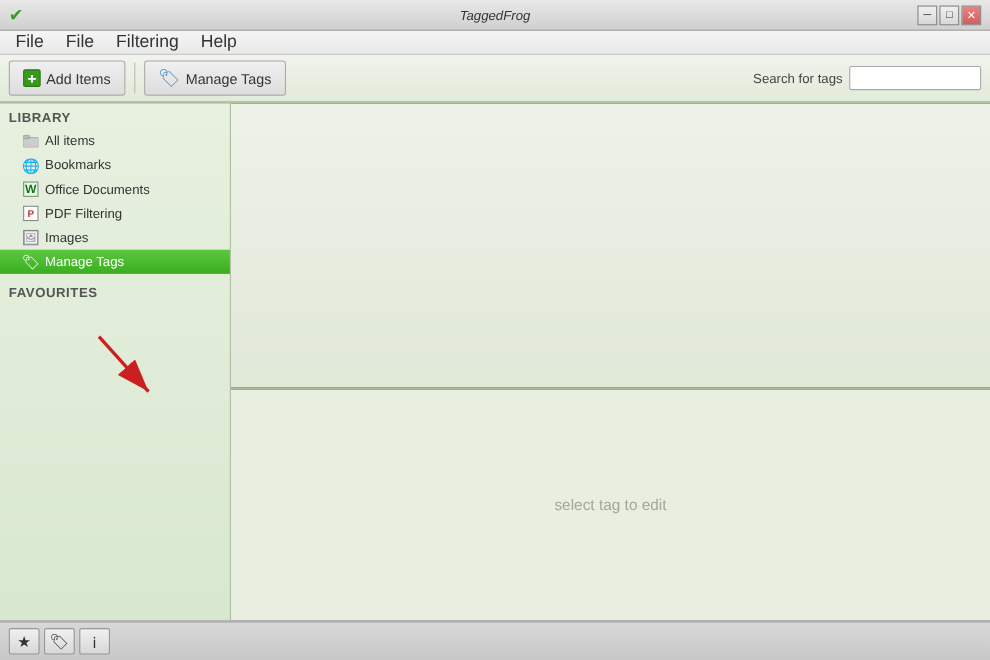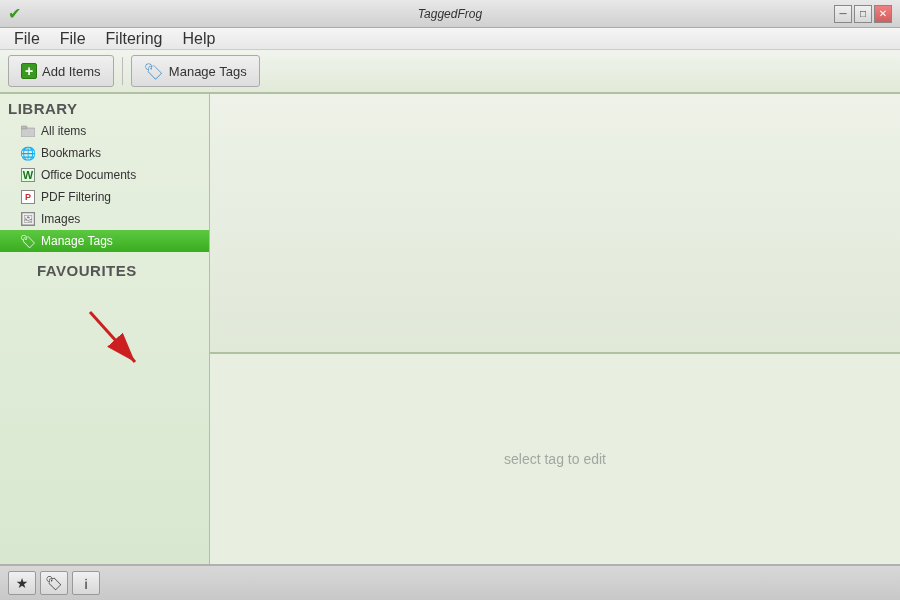--- a/index.html
+++ b/index.html
@@ -126,21 +126,21 @@
     
     .sidebar {
       width: 210px;
       min-width: 210px;
       background: linear-gradient(to bottom, #e8f0e0, #d8e8d0);
       border-right: 1px solid #b0c0a0;
       display: flex;
       flex-direction: column;
     }
     .sidebar-section-label {
-      font-size: 15px;
+      font-size: 12px;
       font-weight: bold;
       color: #555;
       padding: 6px 8px 3px 8px;
       letter-spacing: 0.5px;
     }
     .sidebar-item {
       display: flex;
       align-items: center;
       gap: 5px;
       padding: 3px 8px 3px 20px;
@@ -291,20 +291,24 @@
 <div class="toolbar">
   <button class="toolbar-btn">
     <span class="icon-green-plus">+</span>
     <span>Add Items</span>
   </button>
   <div class="toolbar-separator"></div>
   <button class="toolbar-btn">
     <span style="color:#5090c0; font-size:16px;">🏷</span>
     <span>Manage Tags</span>
   </button>
+  <div class="search-area">
+    <span class="search-label">Search for tags</span>
+    <input class="search-input" type="text" value="" style="">
+  </div>
 </div>
 
 <div class="main-layout">
 
   <div class="sidebar">
     <div class="sidebar-section-label">LIBRARY</div>
 
     <div class="sidebar-item">
       <span class="sidebar-icon">
         <svg width="14" height="12" viewBox="0 0 14 12">
@@ -339,21 +343,21 @@
         <div class="icon-image">🖼</div>
       </span>
       <span class="sidebar-item-label">Images</span>
     </div>
 
     <div class="sidebar-item active">
       <span class="sidebar-icon" style="color:#fff; font-size:13px;">🏷</span>
       <span class="sidebar-item-label">Manage Tags</span>
     </div>
 
-    <div class="sidebar-section-label" style="margin-top: 4px; margin-left: 29px;">FAVOURITES</div>
+    <div class="sidebar-section-label" style="margin-top: 4px;">FAVOURITES</div>
 
     <div style="position:relative; flex:1;">
       <div style="position:absolute; top:20px; left:80px;">
         <svg width="80" height="80" viewBox="0 0 80 80">
           <defs>
             <marker id="arrowhead" markerWidth="10" markerHeight="7" refX="10" refY="3.5" orient="auto">
               <polygon points="0 0, 10 3.5, 0 7" fill="#cc2020"></polygon>
             </marker>
           </defs>
           <line x1="10" y1="10" x2="55" y2="60" stroke="#cc2020" stroke-width="3" marker-end="url(#arrowhead)"></line>

